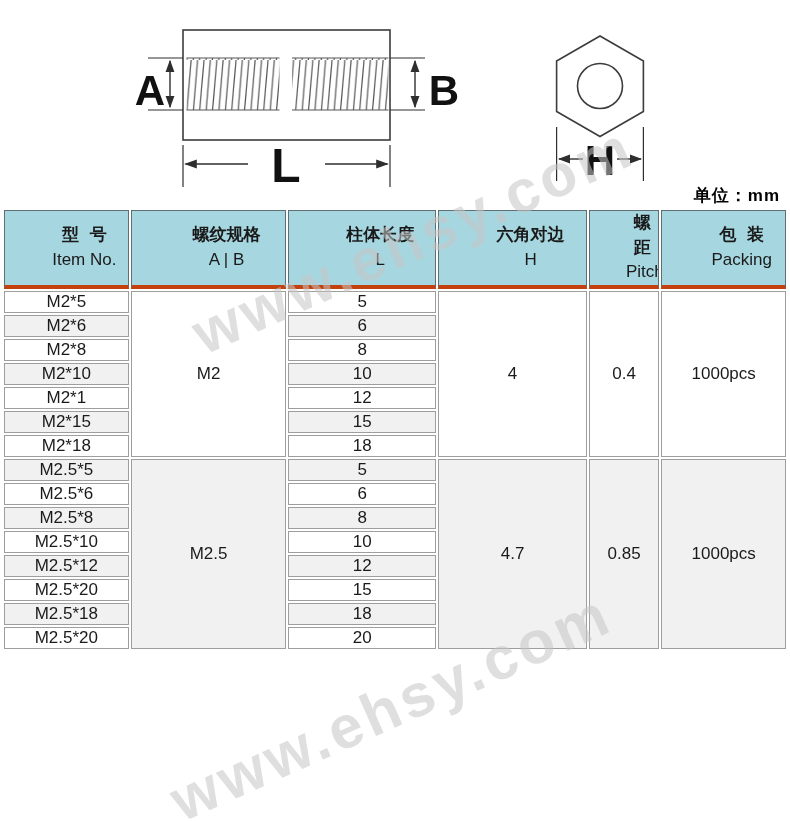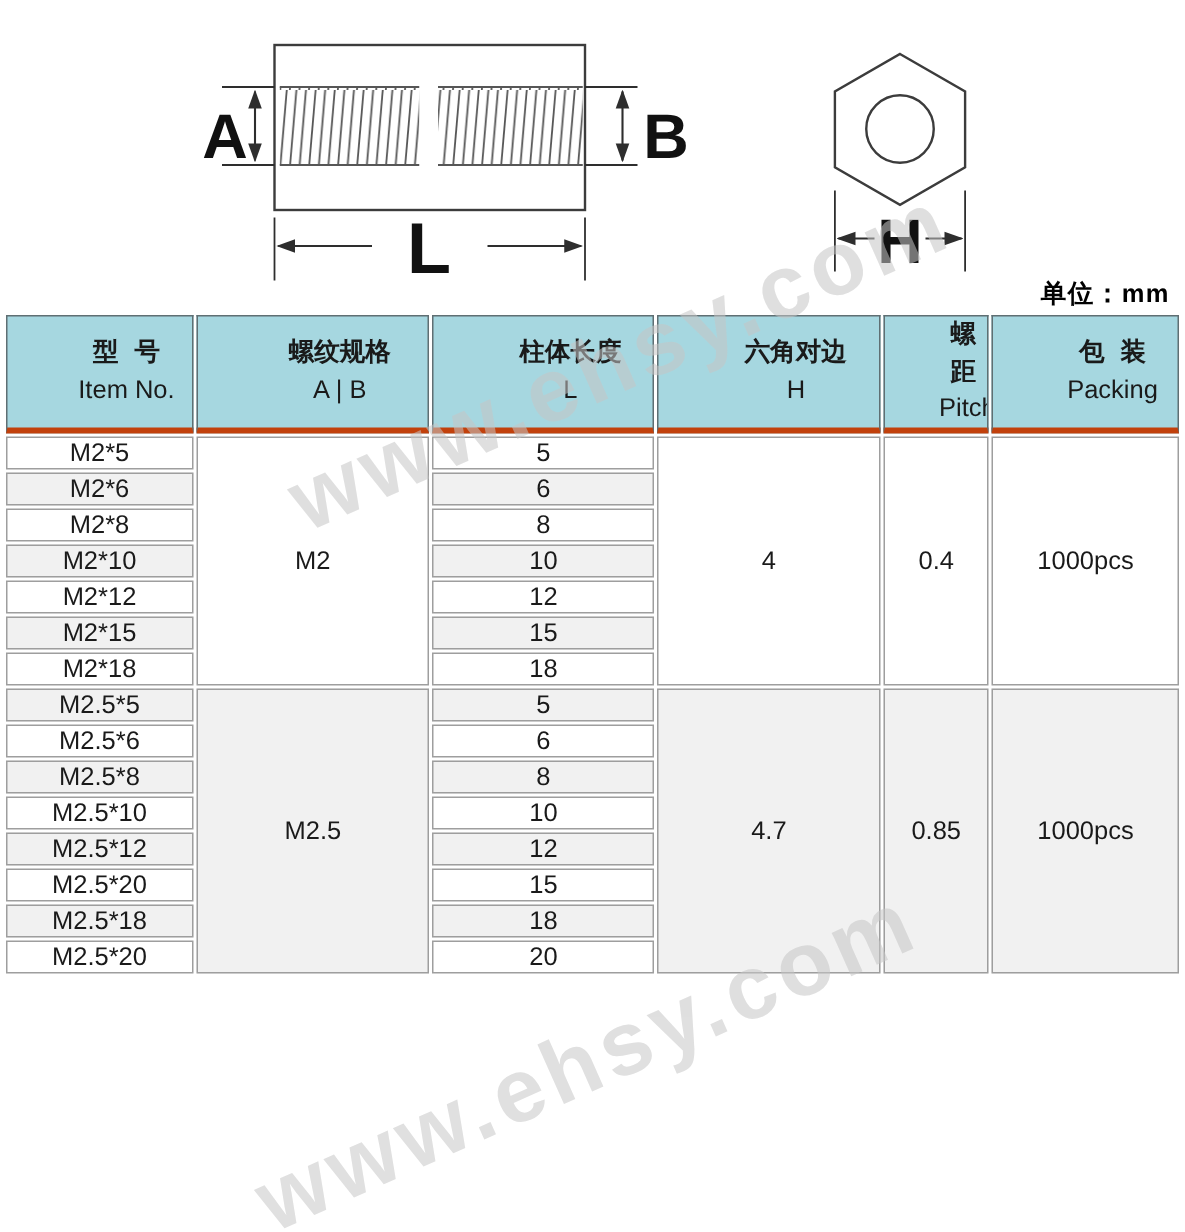--- a/index.html
+++ b/index.html
@@ -153,21 +153,21 @@
         </tr>
         <tr>
           <td>M2*8</td>
           <td>8</td>
         </tr>
         <tr>
           <td class="stripe">M2*10</td>
           <td class="stripe">10</td>
         </tr>
         <tr>
-          <td>M2*12</td>
+          <td>M2*1</td>
           <td>12</td>
         </tr>
         <tr>
           <td class="stripe">M2*15</td>
           <td class="stripe">15</td>
         </tr>
         <tr>
           <td>M2*18</td>
           <td>18</td>
         </tr>

